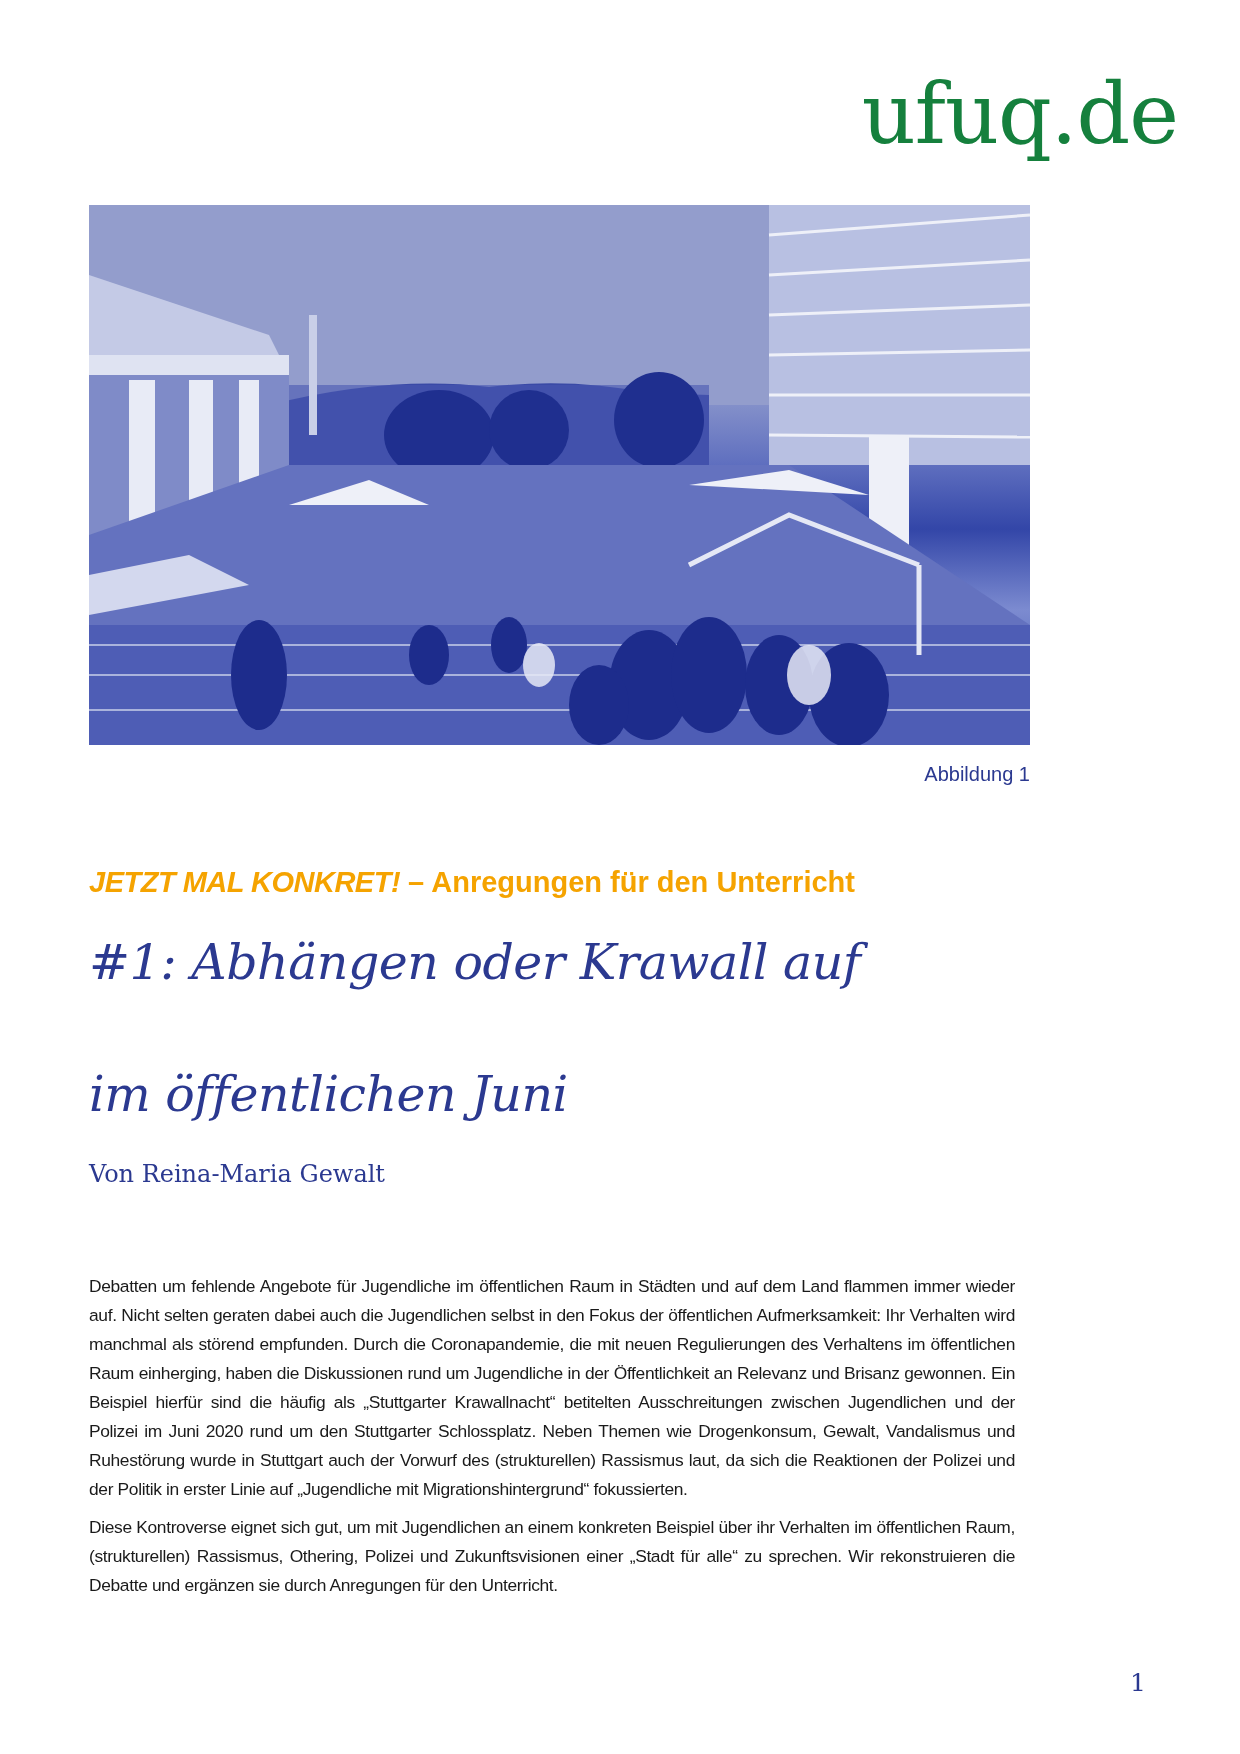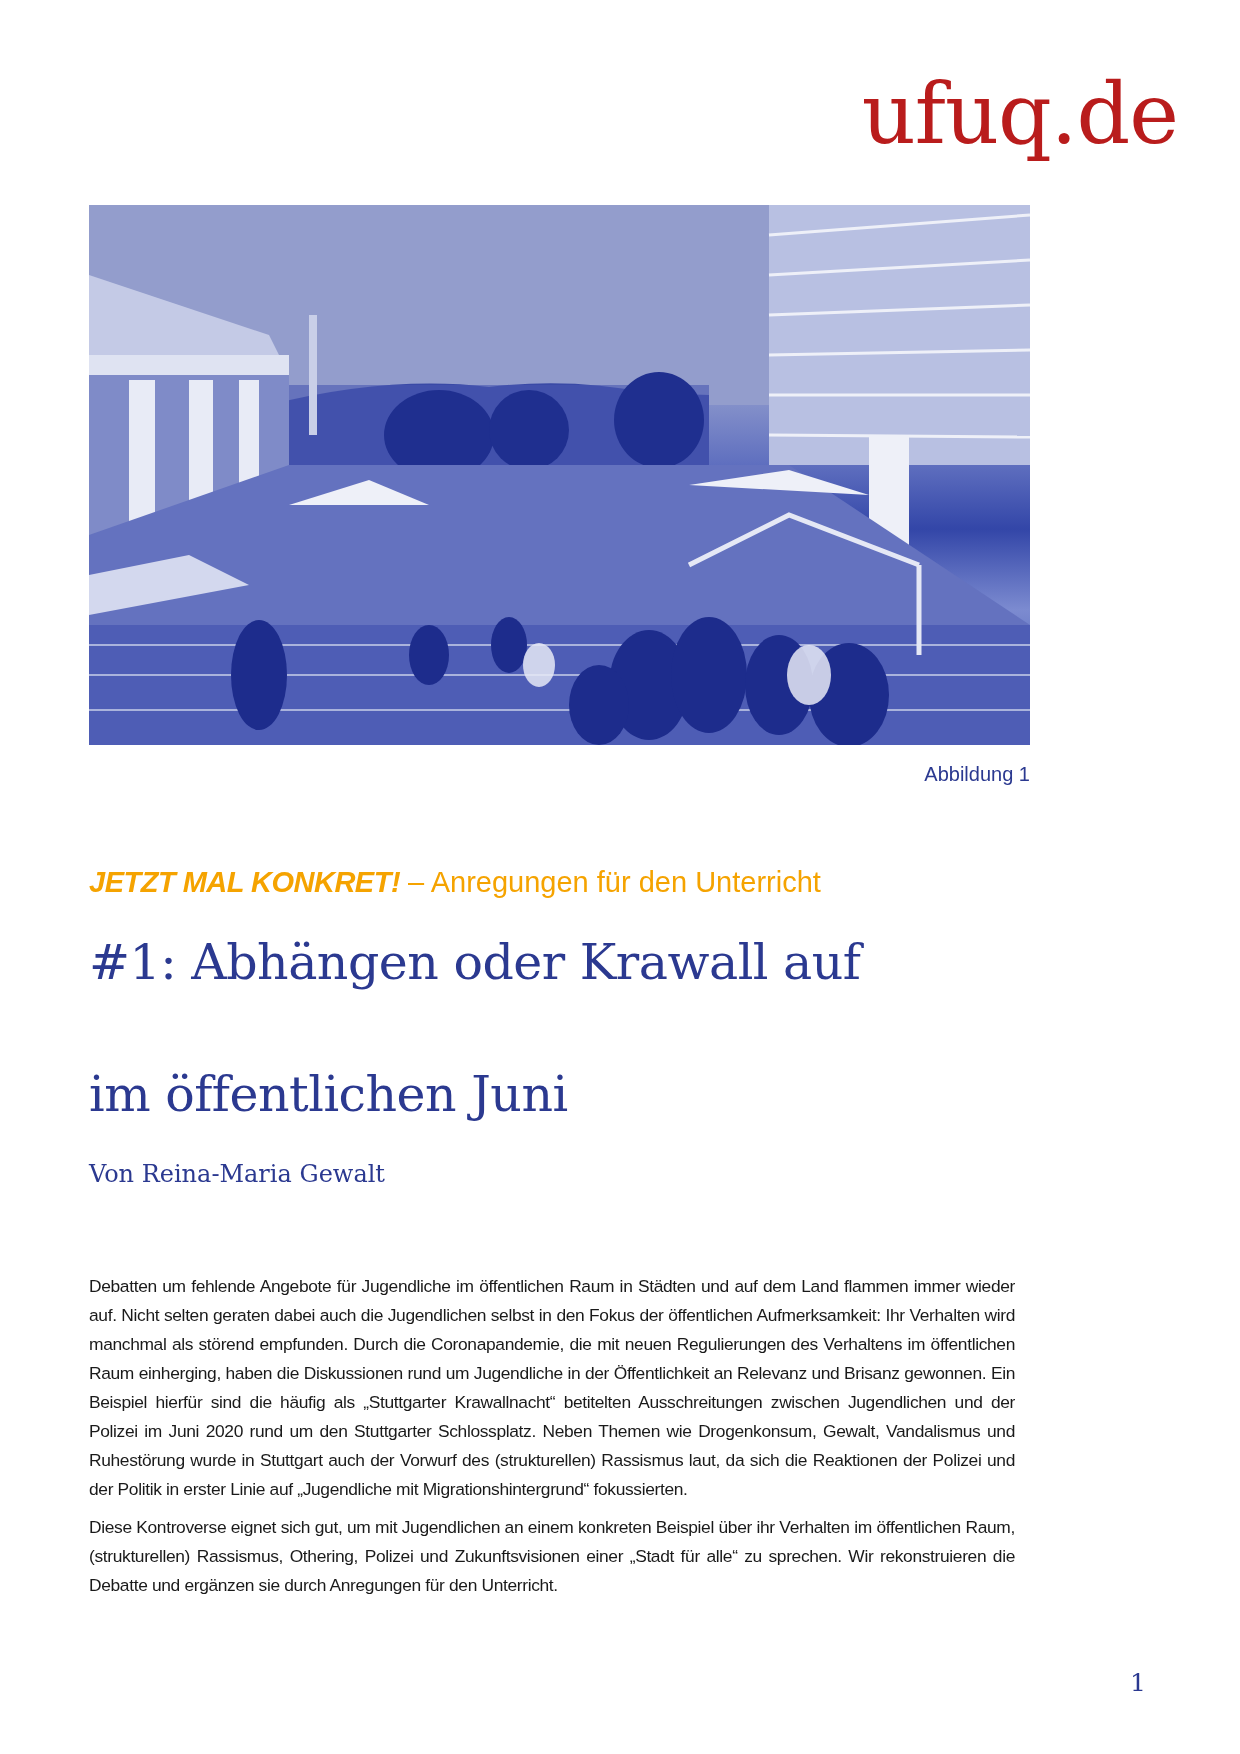--- a/index.html
+++ b/index.html
@@ -1,42 +1,42 @@
 <!DOCTYPE html>
 <html><head>
   <meta charset="utf-8">
   <style>
     html, body { margin: 0; padding: 0; background: #ffffff; }
     body { width: 1240px; height: 1754px; position: relative; overflow: hidden; }
     .logo {
       position: absolute; right: 62px; top: 72px;
-      font-family: "DejaVu Serif", serif; font-size: 84px; color: #b91c1c;
+      font-family: "DejaVu Serif", serif; font-size: 84px; color: #15803d;
       letter-spacing: -1px; line-height: 1;
     }
     .figure {
       position: absolute; left: 89px; top: 205px; width: 941px; height: 540px;
       overflow: hidden;
       background: linear-gradient(180deg, #8d98c9 0%, #9aa4d0 30%, #5f6fbf 48%, #3346a8 60%, #7c8bd0 75%, #2d3fa2 100%);
     }
     .figure svg { position: absolute; left: 0; top: 0; }
     .caption {
       position: absolute; right: 210px; top: 763px;
       font-family: "Liberation Sans", sans-serif; font-size: 20px; color: #2b3990;
     }
     .kicker {
       position: absolute; left: 89px; top: 866px;
       font-family: "Liberation Sans", sans-serif; font-size: 29px; color: #f5a300;
       white-space: nowrap;
     }
     .kicker .bold { font-weight: bold; font-style: italic; letter-spacing: -0.5px; margin-top: 9px; }
-    .kicker .rest { font-weight: normal; }
+    .kicker .rest { font-weight: bold; }
     .title {
       position: absolute; left: 89px; top: 930px; width: 940px;
       font-family: "DejaVu Serif", serif; font-size: 49px; line-height: 66px; color: #2b3990;
-      margin: 0; font-weight: normal; letter-spacing: -0.5px;
+      margin: 0; font-weight: normal; letter-spacing: -0.5px; font-style: italic;
     }
     .author {
       position: absolute; left: 89px; top: 1160px;
       font-family: "DejaVu Serif", serif; font-size: 24px; color: #2b3990;
     }
     .body {
       position: absolute; left: 89px; top: 1272px; width: 942px;
       font-family: "Liberation Sans", sans-serif; font-size: 17.4px; line-height: 29px; color: #1a1a1a;
       letter-spacing: -0.35px;
     }

